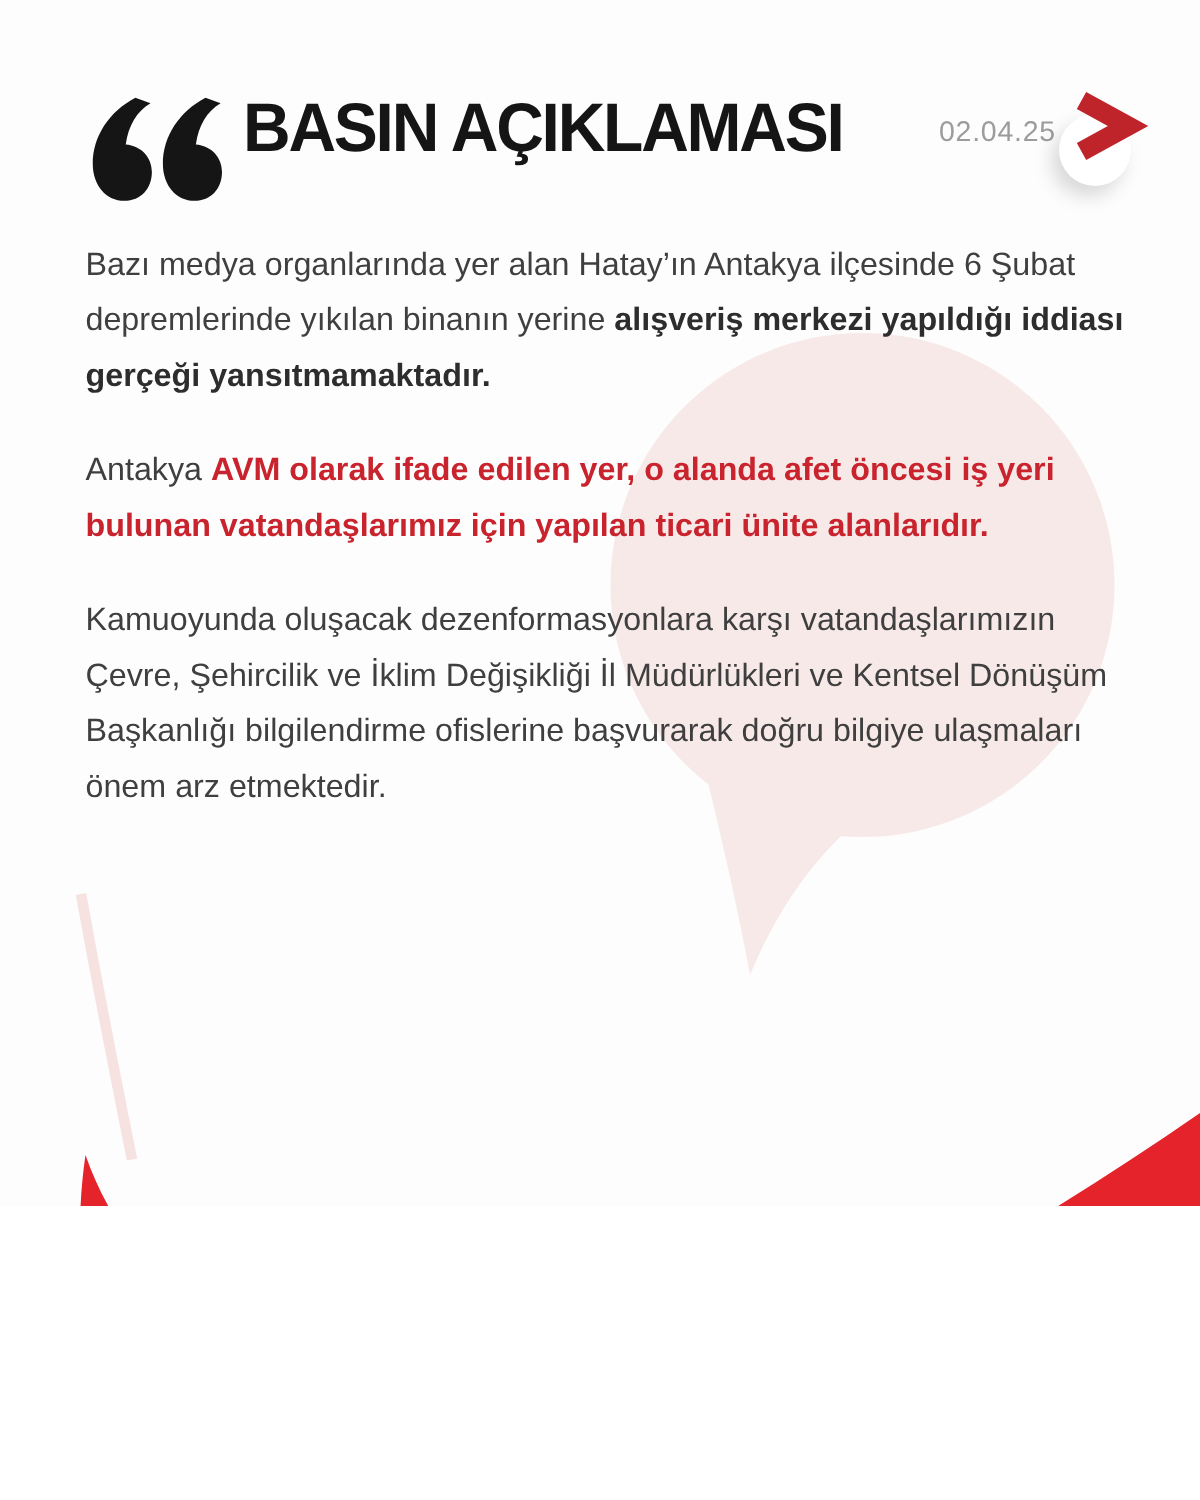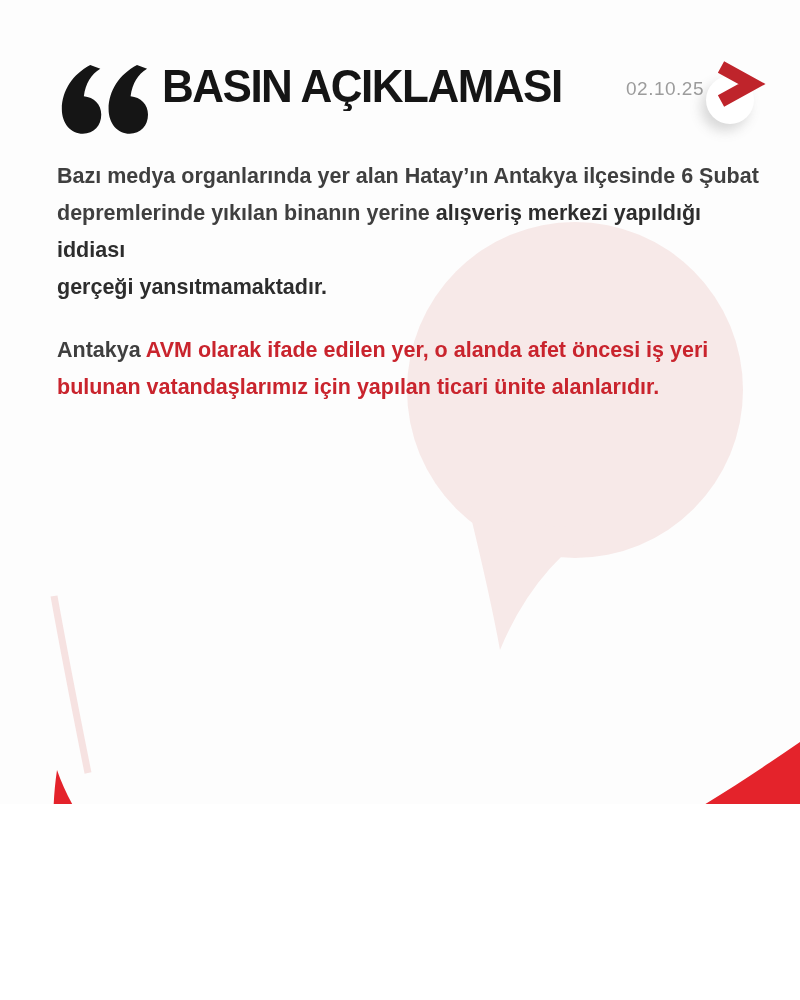--- a/index.html
+++ b/index.html
@@ -27,21 +27,21 @@
   .brand-chevron{position:absolute;left:712px;top:58px;width:54px;height:50px;z-index:4;}
   
   .watermark{position:absolute;left:350px;top:205px;width:420px;height:470px;z-index:0;}
   .echo-swoosh{position:absolute;left:38px;top:588px;width:70px;height:195px;z-index:0;}
   
   .press-body{position:absolute;left:57px;top:158px;width:706px;z-index:2;}
   .para{
     margin:0 0 26px 0;white-space:pre-line;
     font-size:21.5px;line-height:37px;color:var(--body-gray,#3f3f3f);
   }
-  .run-regular{font-weight:700;}
+  .run-regular{font-weight:400;}
   .run-bold{font-weight:700;color:#2d2d2d;}
   .run-red-bold{font-weight:700;color:var(--accent-red,#c9242d);}
   
   .footer-wave{position:absolute;left:0;top:730px;width:800px;height:270px;z-index:5;}
   .emblem{position:absolute;left:536px;top:906px;width:86px;height:86px;z-index:6;}
   .ministry{
     position:absolute;left:644px;top:926px;z-index:6;color:#ffffff;
     font-size:12.5px;font-weight:700;letter-spacing:.3px;line-height:19px;white-space:nowrap;
   }
 </style>
@@ -57,32 +57,36 @@
 
   <svg class="echo-swoosh" viewBox="0 0 70 195" aria-hidden="true">
     <path d="M 16 8 C 28 75 38 125 50 185" stroke="#f6e2e1" stroke-width="7" fill="none"></path>
   </svg>
 
   <svg class="quote-mark" viewBox="0 0 96 78" aria-hidden="true">
     <path fill="#151515" d="M33 2 C14 12 2 30 2 50 C2 66 12 77 25 77 C37 77 45 68 45 56 C45 45 37 37 26 36 C28 22 34 12 44 6 Z"></path>
     <path fill="#151515" d="M84 2 C65 12 53 30 53 50 C53 66 63 77 76 77 C88 77 96 68 96 56 C96 45 88 37 77 36 C79 22 85 12 95 6 Z"></path>
   </svg>
   <div class="title">BASIN AÇIKLAMASI</div>
-  <div class="date">02.10.25</div>
+  <div class="date">02.04.25</div>
   <div class="brand-circle"></div>
   <svg class="brand-chevron" viewBox="0 0 54 50" aria-hidden="true">
     <path d="M 9 9 L 40 26 L 9 43" stroke="#bf242b" stroke-width="13" fill="none"></path>
   </svg>
 
   <div class="press-body">
       <p class="para"><span class="run-regular">Bazı medya organlarında yer alan Hatay’ın Antakya ilçesinde 6 Şubat
 depremlerinde yıkılan binanın yerine </span><span class="run-bold">alışveriş merkezi yapıldığı iddiası
 gerçeği yansıtmamaktadır.</span></p>
       <p class="para"><span class="run-regular">Antakya </span><span class="run-red-bold">AVM olarak ifade edilen yer, o alanda afet öncesi iş yeri
 bulunan vatandaşlarımız için yapılan ticari ünite alanlarıdır.</span></p>
+      <p class="para"><span class="run-regular">Kamuoyunda oluşacak dezenformasyonlara karşı vatandaşlarımızın
+Çevre, Şehircilik ve İklim Değişikliği İl Müdürlükleri ve Kentsel Dönüşüm
+Başkanlığı bilgilendirme ofislerine başvurarak doğru bilgiye ulaşmaları
+önem arz etmektedir.</span></p>
     </div>
 
   <svg class="footer-wave" viewBox="0 0 800 270" preserveAspectRatio="none" aria-hidden="true">
 
     <path fill="#e4232b" d="M 57 40
       C 46 115 60 190 96 237
       C 99 243 101 250 100 256
       L 98 270 L 800 270 L 800 12
       C 665 105 500 204 335 202
       C 185 200 90 135 57 40 Z"></path>

